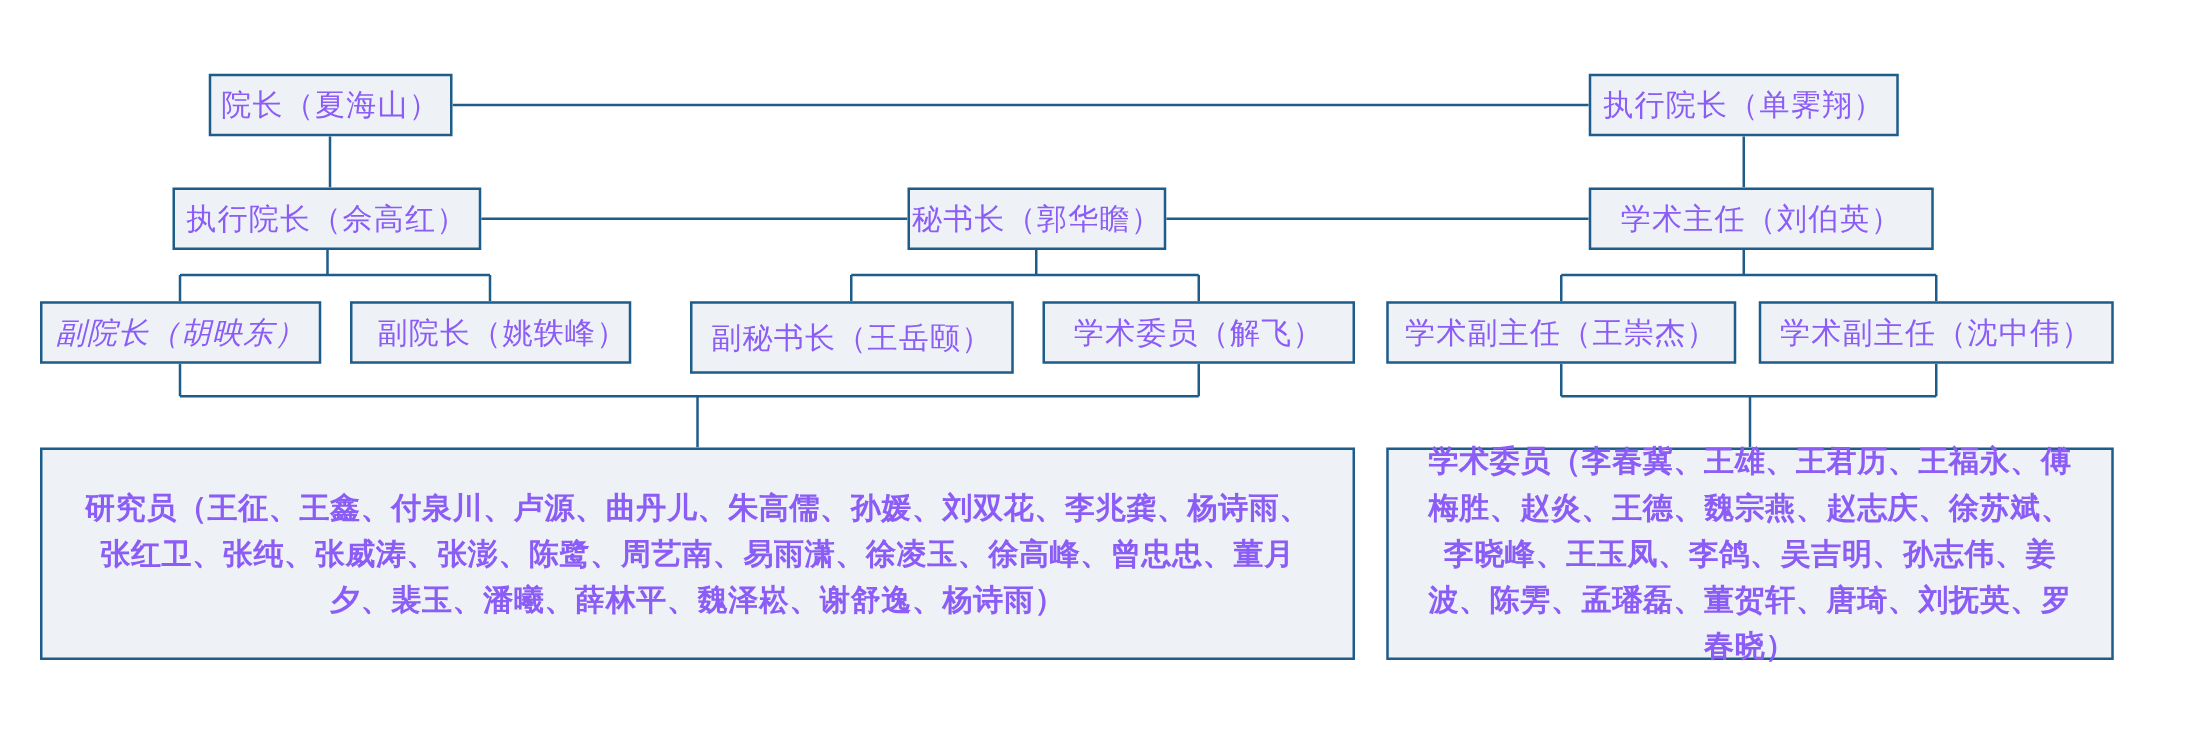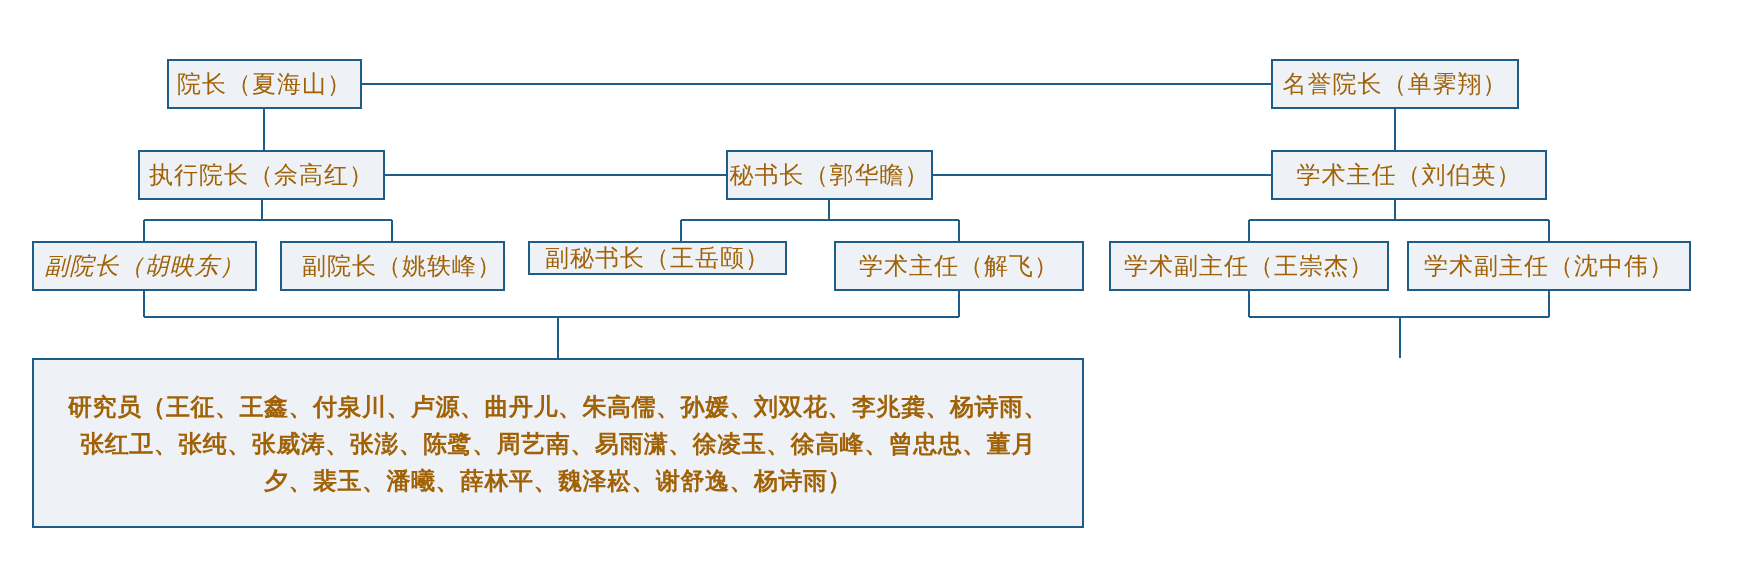--- a/index.html
+++ b/index.html
@@ -23,21 +23,21 @@
     top: 0;
   }
   .node {
     position: absolute;
     box-sizing: border-box;
     display: flex;
     align-items: center;
     justify-content: center;
     background: #eef2f7;
     border: 2px solid #1e5c8a;
-    color: #a16207;
+    color: #8b5cf6;
     font-size: 24px;
     font-weight: 500;
     letter-spacing: 1px;
     white-space: nowrap;
   }
   .node.wide {
     white-space: normal;
     text-align: center;
     font-size: 24px;
     font-weight: 700;
@@ -48,21 +48,21 @@
   
   #n-dean      { left: 167px;  top: 59px;  width: 195px; height: 50px; }
   #n-honorary  { left: 1271px; top: 59px;  width: 248px; height: 50px; }
   
   #n-exec      { left: 138px;  top: 150px; width: 247px; height: 50px; }
   #n-secgen    { left: 726px;  top: 150px; width: 207px; height: 50px; }
   #n-acaddir   { left: 1271px; top: 150px; width: 276px; height: 50px; }
   
   #n-vd1       { left: 32px;   top: 241px; width: 225px; height: 50px; font-style: italic; }
   #n-vd2       { left: 280px;  top: 241px; width: 225px; height: 50px; padding-left: 19px; }
-  #n-dsg1      { left: 528px;  top: 241px; width: 259px; height: 34px; }
+  #n-dsg1      { left: 552px;  top: 241px; width: 259px; height: 58px; }
   #n-dsg2      { left: 834px;  top: 241px; width: 250px; height: 50px; }
   #n-avd1      { left: 1109px; top: 241px; width: 280px; height: 50px; text-align: center; }
   #n-avd2      { left: 1407px; top: 241px; width: 284px; height: 50px; }
   
   #n-res       { left: 32px;   top: 358px; width: 1052px; height: 170px; }
   #n-com       { left: 1109px; top: 358px; width: 582px;  height: 170px; }
 </style>
 </head>
 <body>
 
@@ -101,28 +101,29 @@
       <line x1="558" y1="317" x2="558" y2="358"></line>
 
       <line x1="1249" y1="291" x2="1249" y2="317"></line>
       <line x1="1549" y1="291" x2="1549" y2="317"></line>
       <line x1="1249" y1="317" x2="1549" y2="317"></line>
       <line x1="1400" y1="317" x2="1400" y2="358"></line>
     </g>
   </svg>
 
   <div class="node" id="n-dean">院长（夏海山）</div>
-  <div class="node" id="n-honorary">名誉院长（单霁翔）</div>
+  <div class="node" id="n-honorary">执行院长（单霁翔）</div>
 
   <div class="node" id="n-exec">执行院长（佘高红）</div>
   <div class="node" id="n-secgen">秘书长（郭华瞻）</div>
   <div class="node" id="n-acaddir">学术主任（刘伯英）</div>
 
   <div class="node" id="n-vd1">副院长（胡映东）</div>
   <div class="node" id="n-vd2">副院长（姚轶峰）</div>
   <div class="node" id="n-dsg1">副秘书长（王岳颐）</div>
-  <div class="node" id="n-dsg2">学术主任（解飞）</div>
+  <div class="node" id="n-dsg2">学术委员（解飞）</div>
   <div class="node" id="n-avd1">学术副主任（王崇杰）</div>
   <div class="node" id="n-avd2">学术副主任（沈中伟）</div>
 
   <div class="node wide" id="n-res">研究员（王征、王鑫、付泉川、卢源、曲丹儿、朱高儒、孙媛、刘双花、李兆龚、杨诗雨、张红卫、张纯、张威涛、张澎、陈鹭、周艺南、易雨潇、徐凌玉、徐高峰、曾忠忠、董月夕、裴玉、潘曦、薛林平、魏泽崧、谢舒逸、杨诗雨）</div>
+  <div class="node wide" id="n-com">学术委员（李春冀、王雄、王君历、王福永、傅梅胜、赵炎、王德、魏宗燕、赵志庆、徐苏斌、李晓峰、王玉凤、李鸽、吴吉明、孙志伟、姜波、陈雱、孟璠磊、董贺轩、唐琦、刘抚英、罗春晓）</div>
 
 </div>
 
 </body></html>

